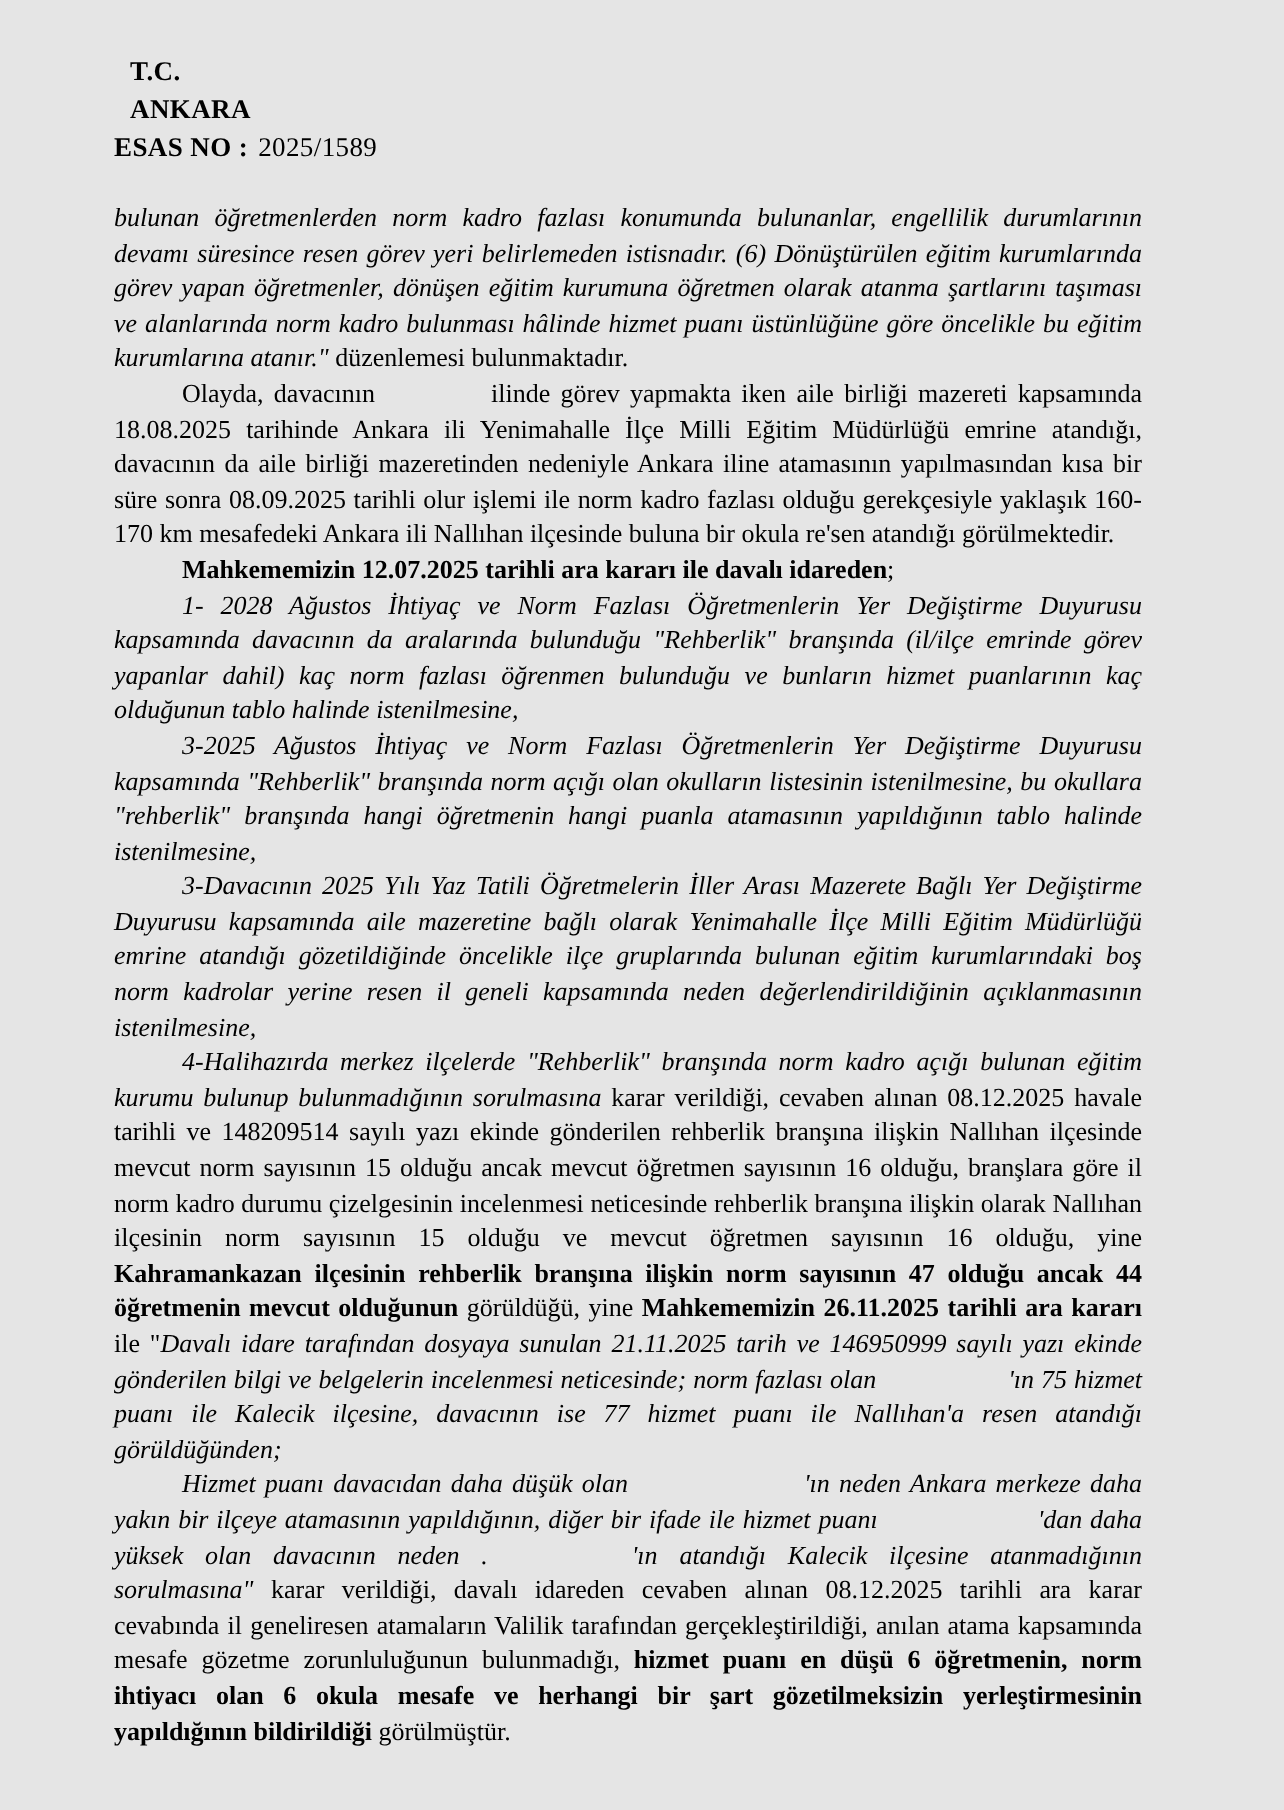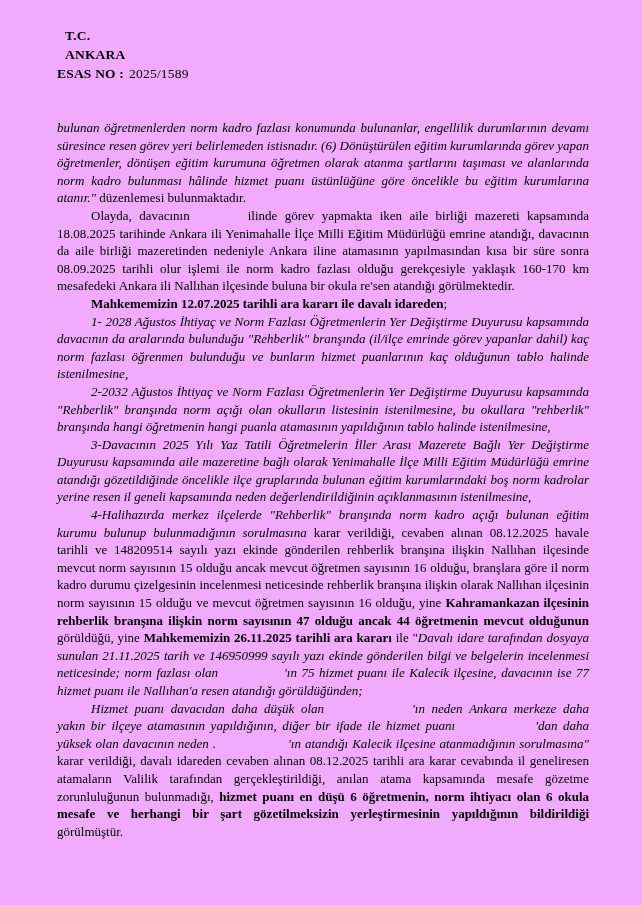--- a/index.html
+++ b/index.html
@@ -5,34 +5,34 @@
   * { margin:0; padding:0; box-sizing:border-box; }
   html,body { background:#ffffff; }
   body {
     width:642px; height:905px;
     font-family:"Liberation Serif", serif;
     color:#000;
     overflow:hidden;
   }
   .page {
     width:642px; height:905px;
-    padding:26px 53px 0 57px;
-    background:#f0abfc;
+    padding:26px 71px 0 57px;
+    background:#e5e5e5;
     overflow:hidden;
   }
   .doc-header {
     font-size:13.5px;
     line-height:19px;
     font-weight:bold;
     letter-spacing:0.2px;
   }
   .doc-header .ind { padding-left:8px; }
   .doc-header .esas-value { font-weight:normal; margin-left:5px; }
   .content {
-    margin-top:36px;
+    margin-top:17px;
     font-size:13px;
     line-height:17.6px;
     text-align:justify;
   }
   p.para { text-indent:34px; }
   p.para.noindent { text-indent:0; }
   p.para.heading {
     text-align:left;
     margin-top:13px;
     margin-bottom:4px;
@@ -62,18 +62,18 @@
     <div class="ind">ANKARA</div>
     <div>
       <span class="b">ESAS NO :</span><span class="esas-value">2025/1589</span>
     </div>
   </div>
   <div class="content" id="content">
       <p class="para noindent"><span class="i">bulunan öğretmenlerden norm kadro fazlası konumunda bulunanlar, engellilik durumlarının devamı süresince resen görev yeri belirlemeden istisnadır. (6) Dönüştürülen eğitim kurumlarında görev yapan öğretmenler, dönüşen eğitim kurumuna öğretmen olarak atanma şartlarını taşıması ve alanlarında norm kadro bulunması hâlinde hizmet puanı üstünlüğüne göre öncelikle bu eğitim kurumlarına atanır."</span><span class="r"> düzenlemesi bulunmaktadır.</span></p>
       <p class="para"><span class="r">Olayda, davacının</span><span class="gap" style="width: 58px;">.</span><span class="r">ilinde görev yapmakta iken aile birliği mazereti kapsamında 18.08.2025 tarihinde Ankara ili Yenimahalle İlçe Milli Eğitim Müdürlüğü emrine atandığı, davacının da aile birliği mazeretinden nedeniyle Ankara iline atamasının yapılmasından kısa bir süre sonra 08.09.2025 tarihli olur işlemi ile norm kadro fazlası olduğu gerekçesiyle yaklaşık 160-170 km mesafedeki Ankara ili Nallıhan ilçesinde buluna bir okula re'sen atandığı görülmektedir.</span></p>
       <p class="para"><span class="b">Mahkememizin 12.07.2025 tarihli ara kararı ile davalı idareden</span><span class="r">;</span></p>
       <p class="para"><span class="i">1- 2028 Ağustos İhtiyaç ve Norm Fazlası Öğretmenlerin Yer Değiştirme Duyurusu kapsamında davacının da aralarında bulunduğu "Rehberlik" branşında (il/ilçe emrinde görev yapanlar dahil) kaç norm fazlası öğrenmen bulunduğu ve bunların hizmet puanlarının kaç olduğunun tablo halinde istenilmesine,</span></p>
-      <p class="para"><span class="i">2-2032 Ağustos İhtiyaç ve Norm Fazlası Öğretmenlerin Yer Değiştirme Duyurusu kapsamında "Rehberlik" branşında norm açığı olan okulların listesinin istenilmesine, bu okullara "rehberlik" branşında hangi öğretmenin hangi puanla atamasının yapıldığının tablo halinde istenilmesine,</span></p>
+      <p class="para"><span class="i">3-2025 Ağustos İhtiyaç ve Norm Fazlası Öğretmenlerin Yer Değiştirme Duyurusu kapsamında "Rehberlik" branşında norm açığı olan okulların listesinin istenilmesine, bu okullara "rehberlik" branşında hangi öğretmenin hangi puanla atamasının yapıldığının tablo halinde istenilmesine,</span></p>
       <p class="para"><span class="i">3-Davacının 2025 Yılı Yaz Tatili Öğretmelerin İller Arası Mazerete Bağlı Yer Değiştirme Duyurusu kapsamında aile mazeretine bağlı olarak Yenimahalle İlçe Milli Eğitim Müdürlüğü emrine atandığı gözetildiğinde öncelikle ilçe gruplarında bulunan eğitim kurumlarındaki boş norm kadrolar yerine resen il geneli kapsamında neden değerlendirildiğinin açıklanmasının istenilmesine,</span></p>
       <p class="para"><span class="i">4-Halihazırda merkez ilçelerde "Rehberlik" branşında norm kadro açığı bulunan eğitim kurumu bulunup bulunmadığının sorulmasına</span><span class="r"> karar verildiği, cevaben alınan 08.12.2025 havale tarihli ve 148209514 sayılı yazı ekinde gönderilen rehberlik branşına ilişkin Nallıhan ilçesinde mevcut norm sayısının 15 olduğu ancak mevcut öğretmen sayısının 16 olduğu, branşlara göre il norm kadro durumu çizelgesinin incelenmesi neticesinde rehberlik branşına ilişkin olarak Nallıhan ilçesinin norm sayısının 15 olduğu ve mevcut öğretmen sayısının 16 olduğu, yine </span><span class="b">Kahramankazan ilçesinin rehberlik branşına ilişkin norm sayısının 47 olduğu ancak 44 öğretmenin mevcut olduğunun</span><span class="r"> görüldüğü, yine </span><span class="b">Mahkememizin 26.11.2025 tarihli ara kararı</span><span class="r"> ile "</span><span class="i">Davalı idare tarafından dosyaya sunulan 21.11.2025 tarih ve 146950999 sayılı yazı ekinde gönderilen bilgi ve belgelerin incelenmesi neticesinde; norm fazlası olan</span><span class="gap" style="width: 66px;">. _</span><span class="i">'ın 75 hizmet puanı ile Kalecik ilçesine, davacının ise 77 hizmet puanı ile Nallıhan'a resen atandığı görüldüğünden;</span></p>
       <p class="para"><span class="i">Hizmet puanı davacıdan daha düşük olan</span><span class="gap" style="width: 88px;"></span><span class="i">'ın neden Ankara merkeze daha yakın bir ilçeye atamasının yapıldığının, diğer bir ifade ile hizmet puanı</span><span class="gap" style="width: 80px;">.</span><span class="i">'dan daha yüksek olan davacının neden .</span><span class="gap" style="width: 72px;"></span><span class="i">'ın atandığı Kalecik ilçesine atanmadığının sorulmasına"</span><span class="r"> karar verildiği, davalı idareden cevaben alınan 08.12.2025 tarihli ara karar cevabında il geneliresen atamaların Valilik tarafından gerçekleştirildiği, anılan atama kapsamında mesafe gözetme zorunluluğunun bulunmadığı, </span><span class="b">hizmet puanı en düşü 6 öğretmenin, norm ihtiyacı olan 6 okula mesafe ve herhangi bir şart gözetilmeksizin yerleştirmesinin yapıldığının bildirildiği</span><span class="r"> görülmüştür.</span></p>
     </div>
 </div>
 
 </body></html>

